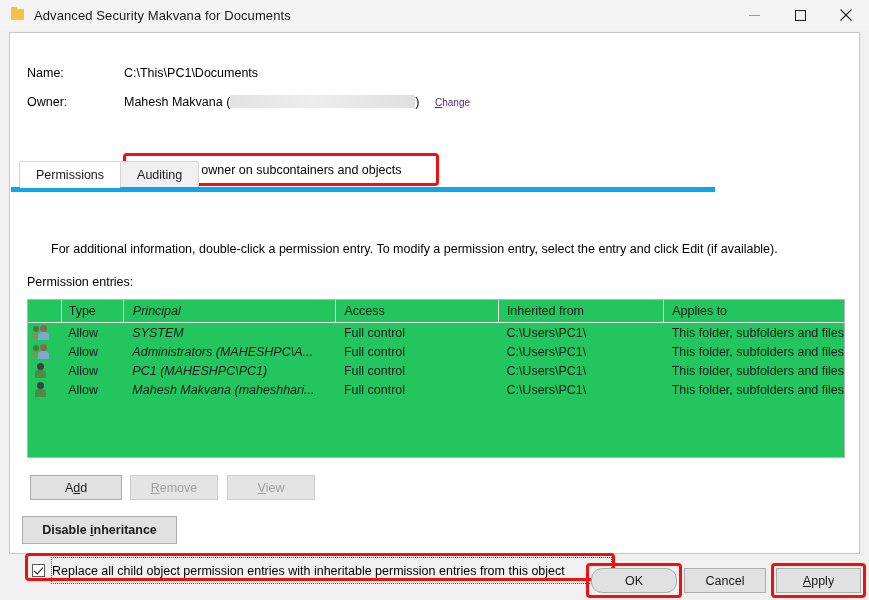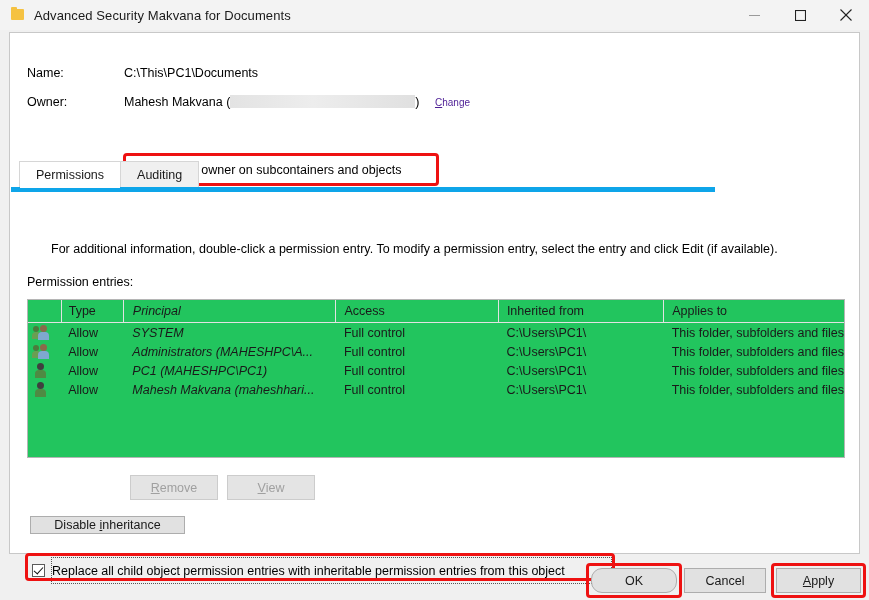--- a/index.html
+++ b/index.html
@@ -288,21 +288,21 @@
     cursor: default;
     font-family: "Liberation Sans", sans-serif;
     padding: 0;
   }
   .btn.disabled { color: #a0a0a0; border-color: #cccccc; background: #e4e4e4; }
   .btn u { text-decoration: underline; }
 
   #btn-add      { position: absolute; left: 20px;  top: 442px; width: 92px;  height: 25px; }
   #btn-remove   { position: absolute; left: 120px; top: 442px; width: 88px;  height: 25px; }
   #btn-view     { position: absolute; left: 217px; top: 442px; width: 88px;  height: 25px; }
-  #btn-disable  { position: absolute; left: 20px;  top: 483px; width: 155px; height: 18px; }
+  #btn-disable  { position: absolute; left: 12px;  top: 483px; width: 155px; height: 28px; font-weight: bold; }
 
   #bottom-cb-wrap {
     position: absolute;
     left: 15px;
     top: 520px;
     width: 590px;
     height: 35px;
     display: flex;
     align-items: center;
     padding-left: 7px;
@@ -446,20 +446,21 @@
           <td class="c-type">Allow</td>
           <td class="c-prin">Mahesh Makvana (maheshhari...</td>
           <td class="c-acc">Full control</td>
           <td class="c-inh">C:\Users\PC1\</td>
           <td class="c-app">This folder, subfolders and files</td>
         </tr>
       </tbody>
     </table>
   </div>
 
+  <button class="btn" id="btn-add">A<u>d</u>d</button>
   <button class="btn disabled" id="btn-view"><u>V</u>iew</button>
   <button class="btn disabled" id="btn-remove"><u>R</u>emove</button>
   <button class="btn" id="btn-disable">Disable <u>i</u>nheritance</button>
 
   <div id="bottom-cb-wrap" class="cb-row">
     <span class="cbox checked"></span>
     <span class="focus-outline"></span>
     <span class="cb-label">Replace all child object permission entries with inheritable permission entries from this object</span>
   </div>
   <div class="annot" style="left:15px; top:520px; width:590px; height:28px;"></div>

